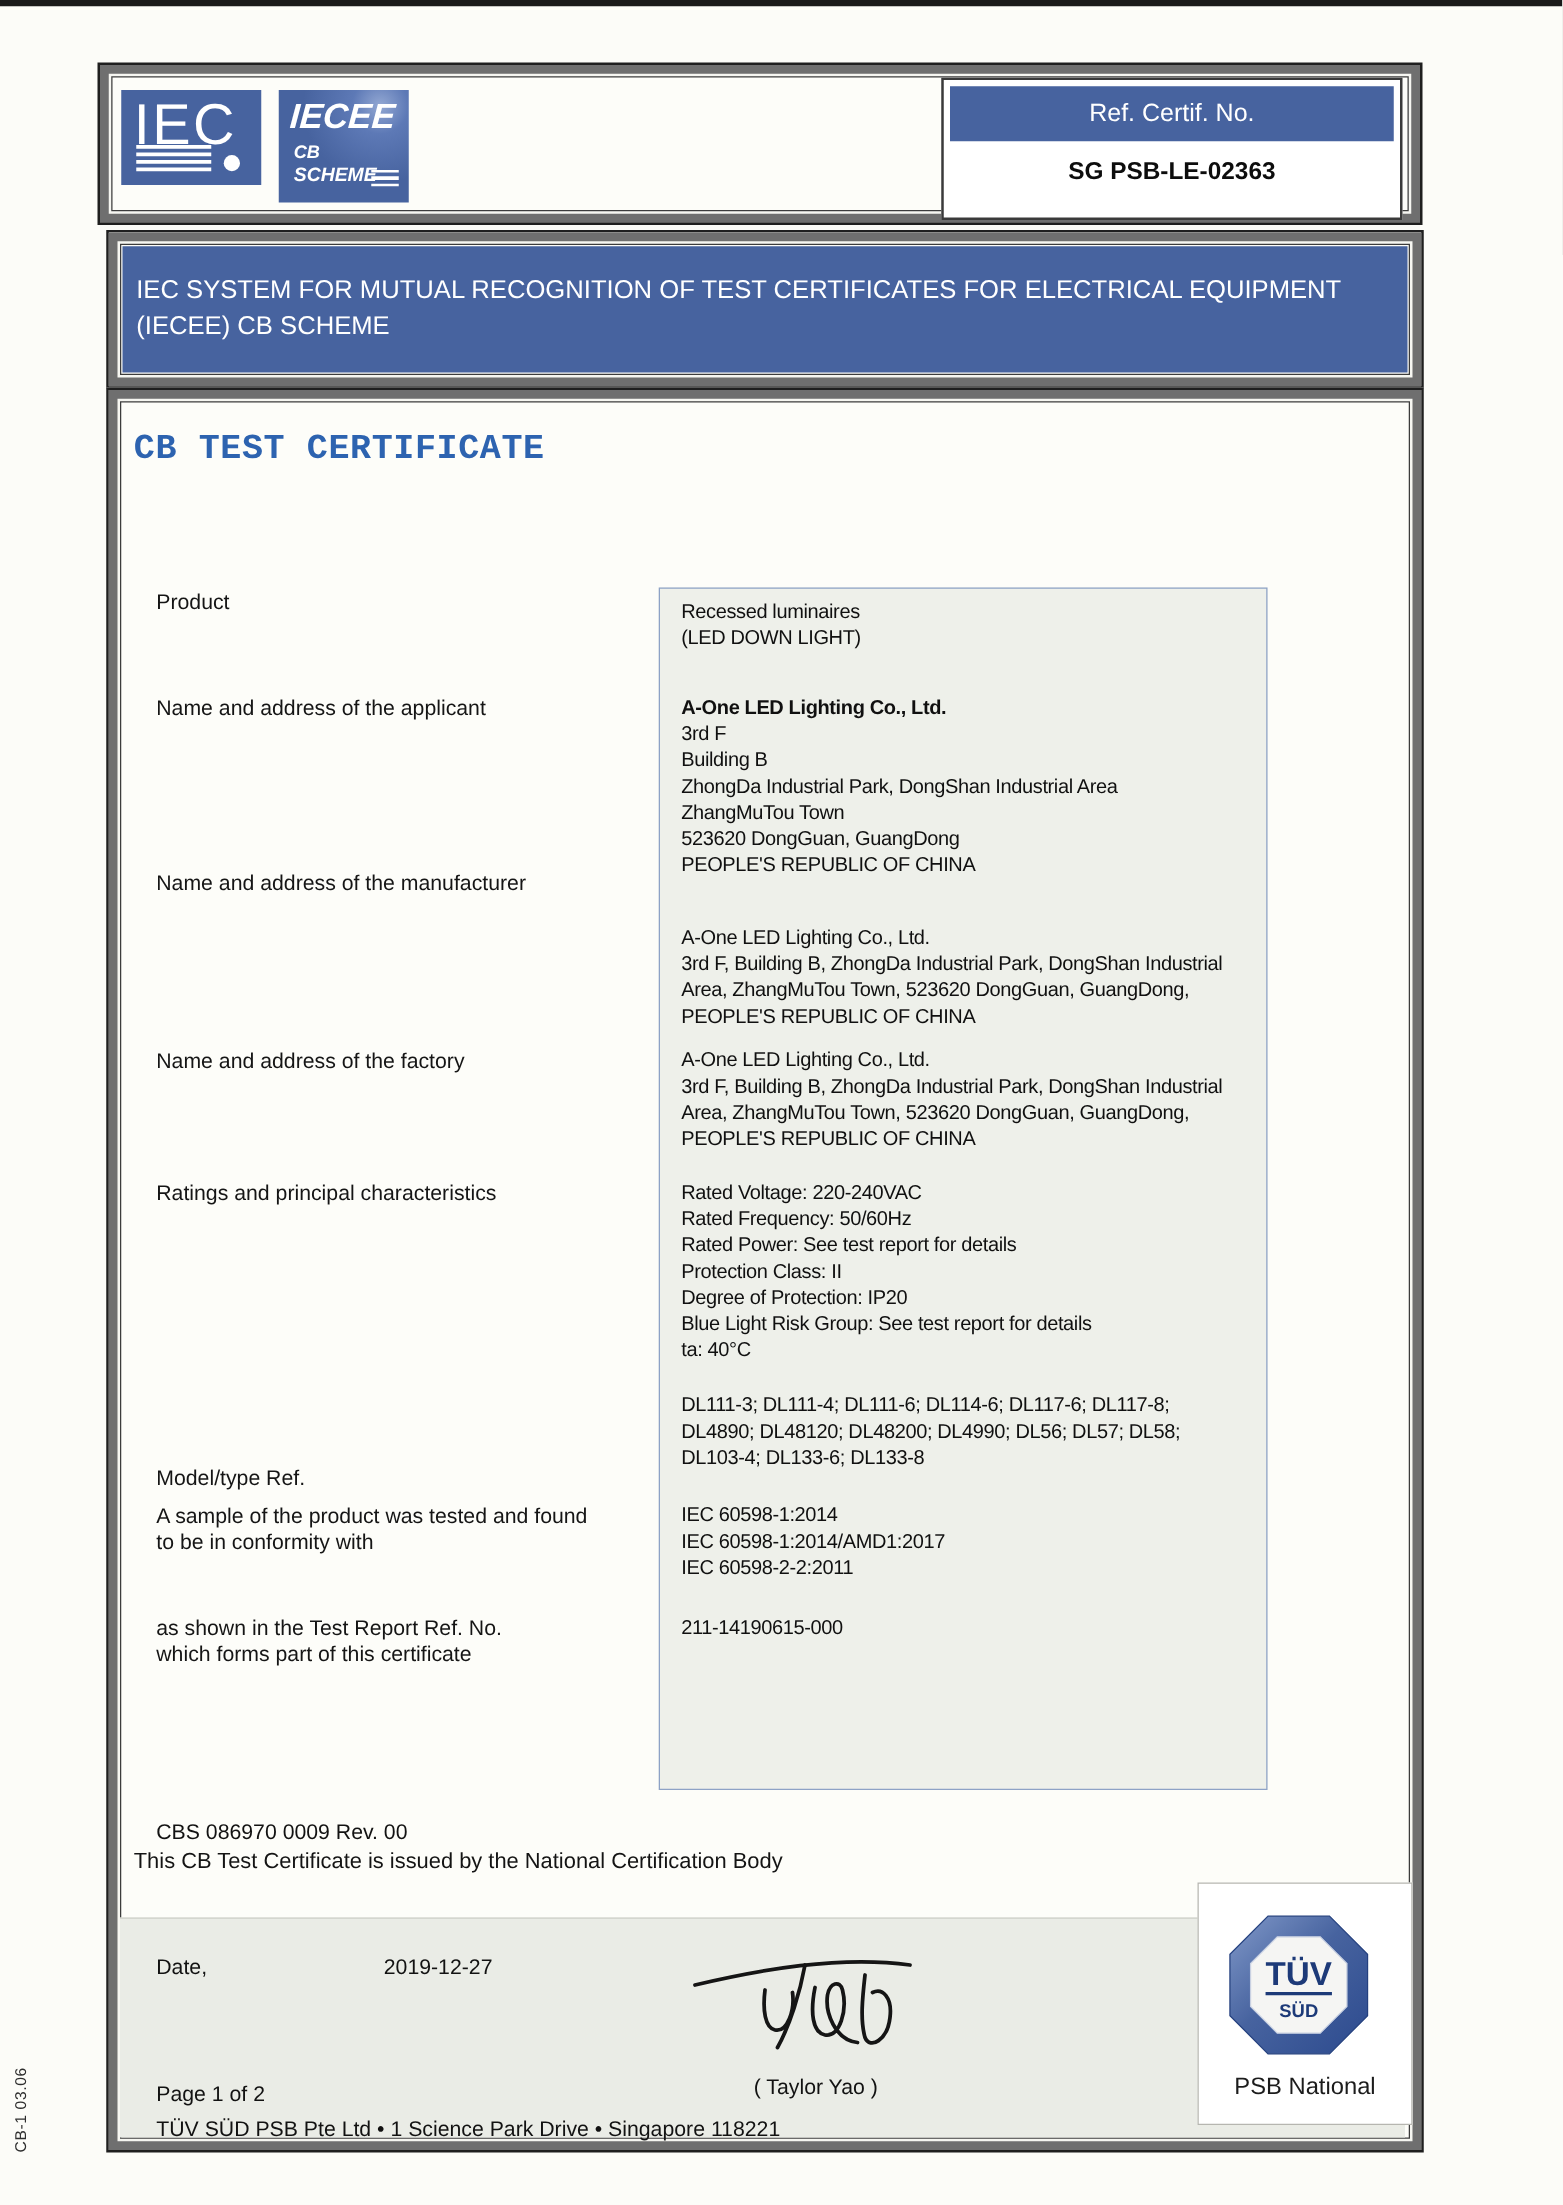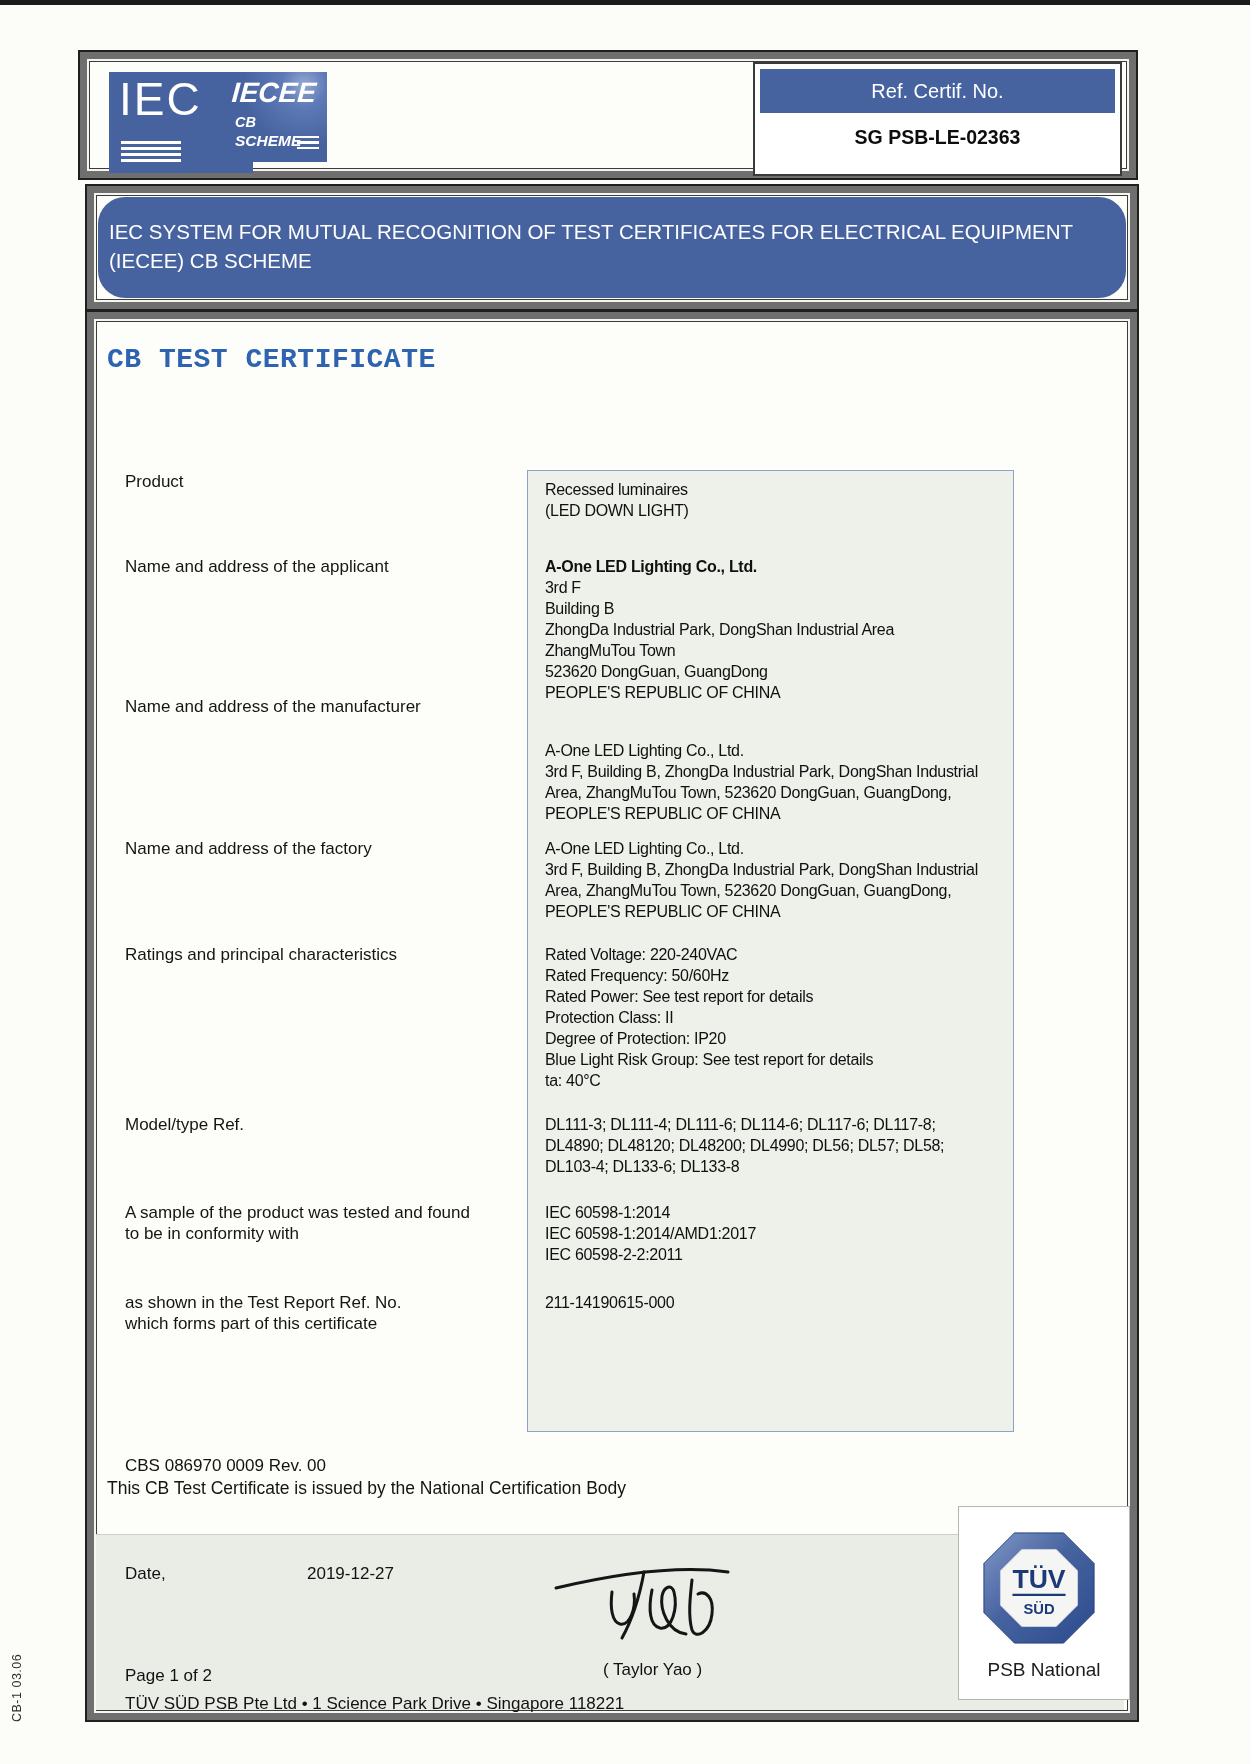--- a/index.html
+++ b/index.html
@@ -18,32 +18,30 @@
                 inset 0 0 0 10px #3c3c3c;
     background:#fdfdf9;
   }
   .header-frame { left:78px; top:50px;  width:1056px; height:126px; }
   .banner-frame { left:85px; top:184px; width:1050px; height:123px; }
   .body-frame   { left:85px; top:310px; width:1050px; height:1408px; }
 
   .banner-blue {
     position:absolute; left:11px; top:11px; right:11px; bottom:11px;
     background:var(--brand-blue,#47639f);
-    border-radius:27px;
   }
   .banner-text {
     position:absolute; left:11px; top:20px; width:990px;
     color:#fff; font-size:20.5px; line-height:29px; white-space:pre-line;
   }
 
   
   .iec-logo {
-    position:absolute; left:109px; top:72px; width:112px; height:101px;
+    position:absolute; left:97px; top:72px; width:112px; height:76px;
     background:var(--brand-blue,#47639f);
-    padding-left:32px;
   }
   .iec-text { position:absolute; left:10px; top:0px; color:#fff; font-size:46px; letter-spacing:2px; }
   .iec-lines { position:absolute; left:12px; bottom:11px; width:60px; }
   .iec-lines div { height:3px; background:#fff; margin-top:3px; }
   .iec-dot { position:absolute; right:17px; bottom:11px; width:13px; height:13px; border-radius:50%; background:#fff; }
 
   .iecee-logo {
     position:absolute; left:223px; top:72px; width:104px; height:90px;
     background:radial-gradient(circle at 78% 14%, #93a8d3 0, #5d79b6 20%, var(--brand-blue,#47639f) 55%);
     color:#fff; font-style:italic; font-weight:bold;
@@ -197,21 +195,21 @@
 
   <div class="lbl" style="top:944px">Ratings and principal characteristics</div>
   <div class="val" style="top:944px">Rated Voltage: 220-240VAC
 Rated Frequency: 50/60Hz
 Rated Power: See test report for details
 Protection Class: II
 Degree of Protection: IP20
 Blue Light Risk Group: See test report for details
 ta: 40°C</div>
 
-  <div class="lbl" style="top:1114px">Model/type Ref.</div>
+  <div class="lbl" style="top:1172px">Model/type Ref.</div>
   <div class="val" style="top:1114px">DL111-3; DL111-4; DL111-6; DL114-6; DL117-6; DL117-8;
 DL4890; DL48120; DL48200; DL4990; DL56; DL57; DL58;
 DL103-4; DL133-6; DL133-8</div>
 
   <div class="lbl" style="top:1202px">A sample of the product was tested and found
 to be in conformity with</div>
   <div class="val" style="top:1202px">IEC 60598-1:2014
 IEC 60598-1:2014/AMD1:2017
 IEC 60598-2-2:2011</div>
 

